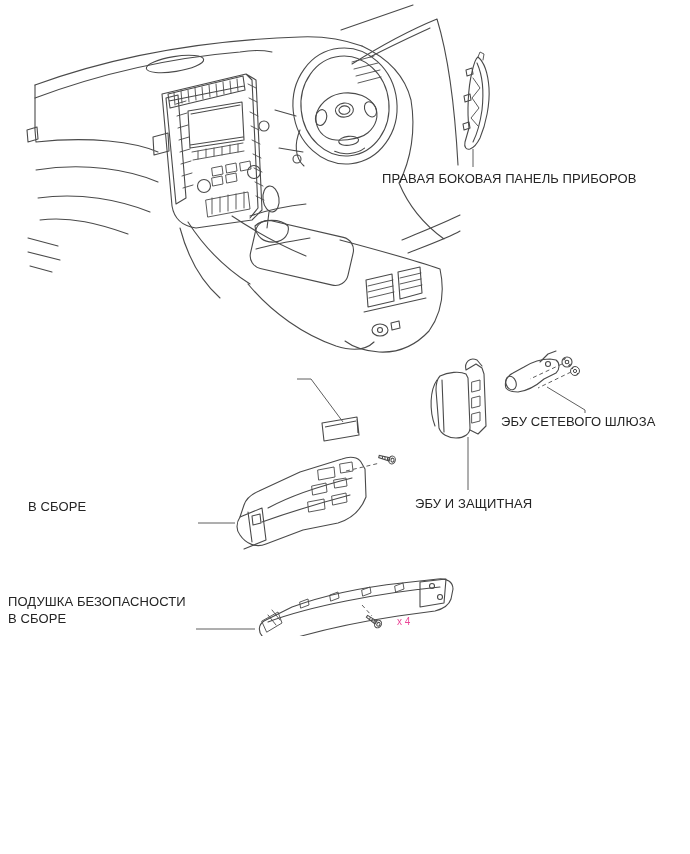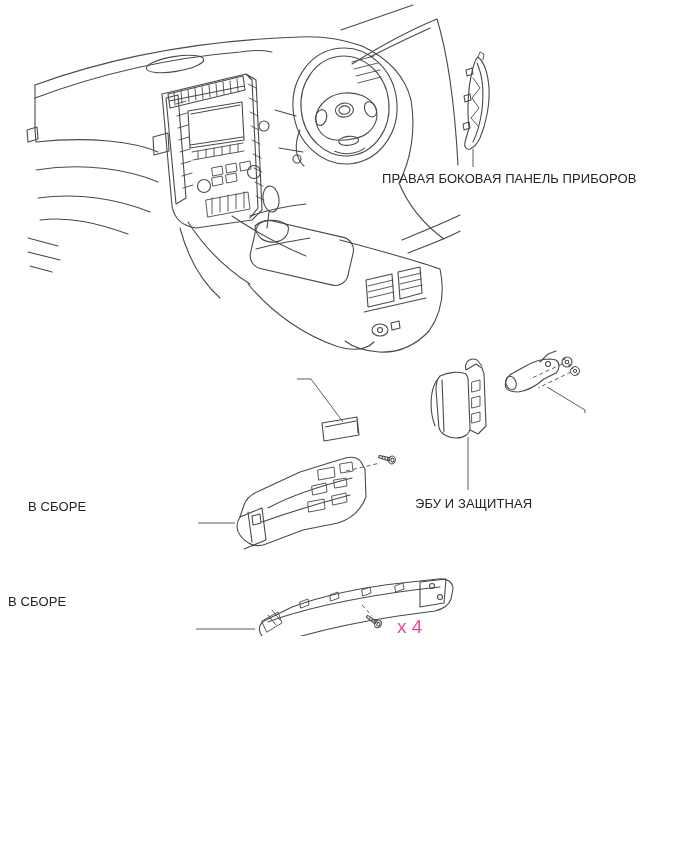--- a/index.html
+++ b/index.html
@@ -1,21 +1,21 @@
 <!DOCTYPE html>
 <html><head>
 <meta charset="utf-8">
 <style>
   html,body{margin:0;padding:0;background:#ffffff;}
   .stage{position:relative;width:690px;height:636px;background:#ffffff;overflow:hidden;
          font-family:"Liberation Sans",sans-serif;}
   .stage svg{position:absolute;left:0;top:0;display:block;}
   .callout{position:absolute;font-size:13px;line-height:17px;color:#242424;
            white-space:nowrap;letter-spacing:.1px;}
-  .qty{position:absolute;font-size:19px;color:#ec4899;white-space:nowrap;}
+  .qty{position:absolute;font-size:10px;color:#ec4899;white-space:nowrap;}
   .footer{position:absolute;left:2px;top:830px;font-size:11px;font-weight:700;color:#333;}
 </style>
 </head>
 <body>
 
 <div class="stage">
 
 <svg width="690" height="854" viewBox="0 0 690 854">
   <defs>
     <g id="screw-shape">
@@ -163,28 +163,30 @@
     <path d="M468,437 L468,490"></path>
     <path d="M198,523 L235,523"></path>
     <path d="M196,629 L255,629"></path>
     <path d="M382,717 L382,762"></path>
   </g>
 </svg>
 
   <div class="callout" style="left:382px;top:170px">ПРАВАЯ БОКОВАЯ ПАНЕЛЬ ПРИБОРОВ</div>
 
 
+  <div class="callout" style="left:501px;top:413px">ЭБУ СЕТЕВОГО ШЛЮЗА</div>
 
   <div class="callout" style="left:415px;top:495px">ЭБУ И ЗАЩИТНАЯ</div>
 
   <div class="callout" style="left:28px;top:498px">
     <div>В СБОРЕ</div>
   </div>
 
   <div class="callout" style="left:8px;top:593px">
+    <div>ПОДУШКА БЕЗОПАСНОСТИ</div>
     <div>В СБОРЕ</div>
   </div>
 
 
   <div class="qty" style="left:397px;top:616px">x 4</div>
 
   <div class="qty" style="left:466px;top:715px">x 2</div>
 
   <div class="footer">P</div>
 </div>

